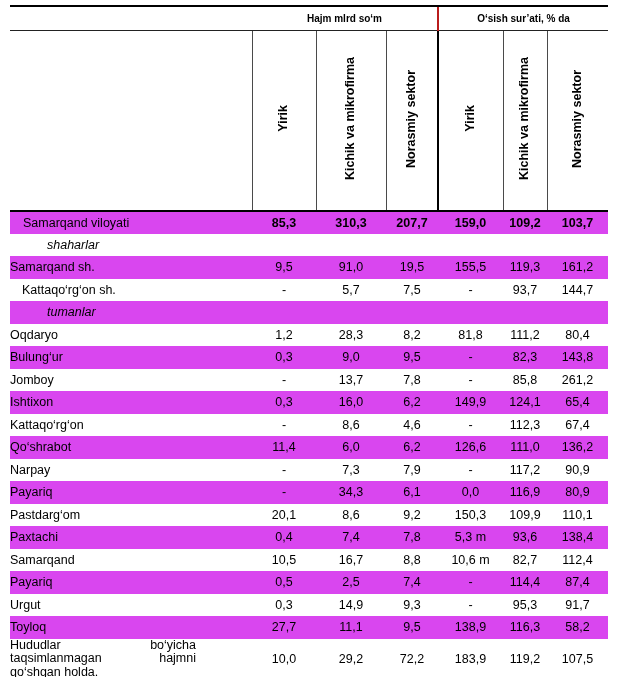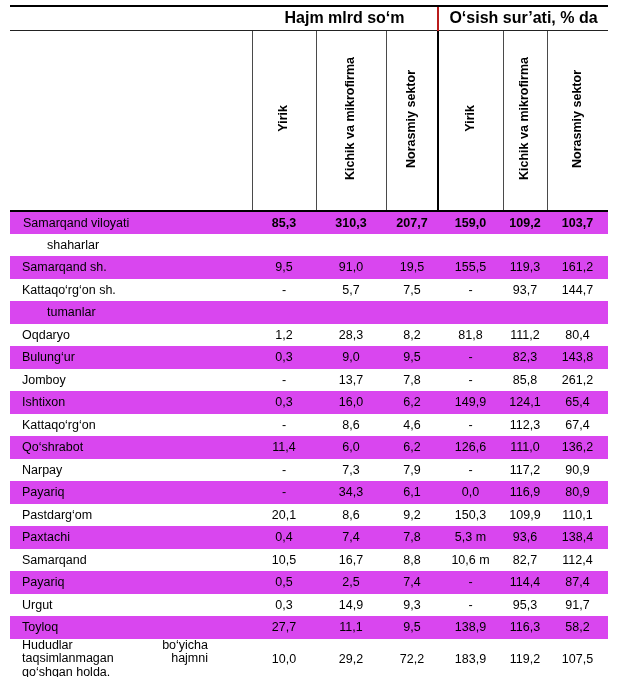--- a/index.html
+++ b/index.html
@@ -16,21 +16,21 @@
     border-collapse: collapse;
     table-layout: fixed;
     width: 598px;
     margin: 5px 0 0 10px;
   }
   
   tr.group-row th {
     border-top: 2.5px solid #000;
     border-bottom: 1.5px solid #222;
     height: 24px;
-    font-size: 16px;
+    font-size: 10px;
     font-weight: bold;
     text-align: center;
     padding: 0;
     vertical-align: middle;
   }
   tr.group-row th.gsep { border-left: 2px solid #b91c1c; }
   
   tr.vert-row th {
     height: 181px;
     border-bottom: 2.5px solid #000;
@@ -51,24 +51,24 @@
   }
   
   tbody td {
     font-size: 12.5px;
     height: 22.5px;
     line-height: 14px;
     padding: 0;
     vertical-align: middle;
   }
   tbody tr.stripe { background: #d946ef; }
-  td.name { text-align: left; padding-left: 12px; }
+  td.name { text-align: left; padding-left: 0; }
   td.val  { text-align: center; }
   tr.total td.val { font-weight: bold; }
-  tr.section td.name { padding-left: 37px; margin-top: 47px; }
+  tr.section td.name { font-style: italic; padding-left: 37px; margin-top: 47px; }
   tr.sub td.name { padding-left: 12px; }
   tr.total td.name { padding-left: 13px; }
   tr.footer td { height: 31px; border-bottom: 2.5px solid #000; }
   tr.footer .name-inner {
     width: 186px;
     text-align: justify;
     line-height: 13.5px;
   }
 </style>
 </head>

